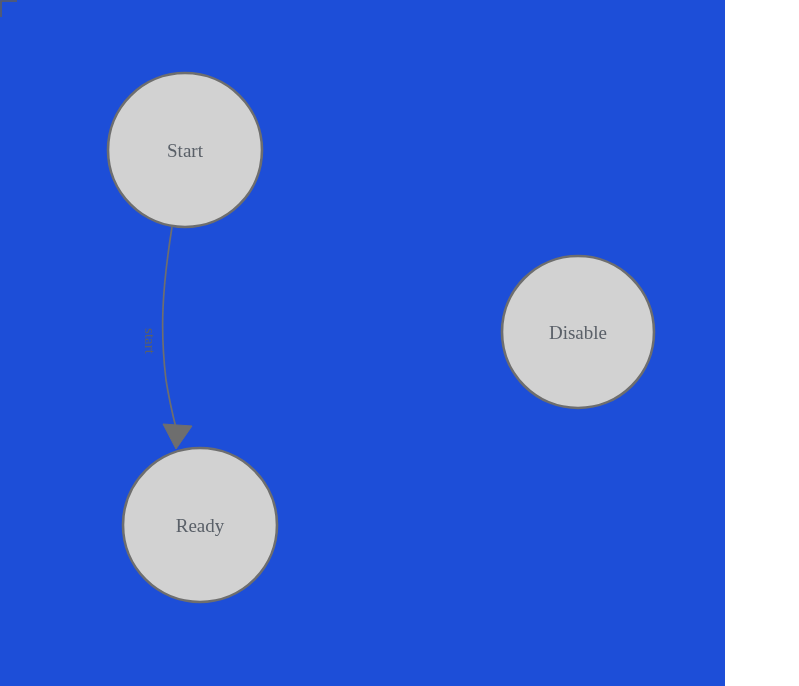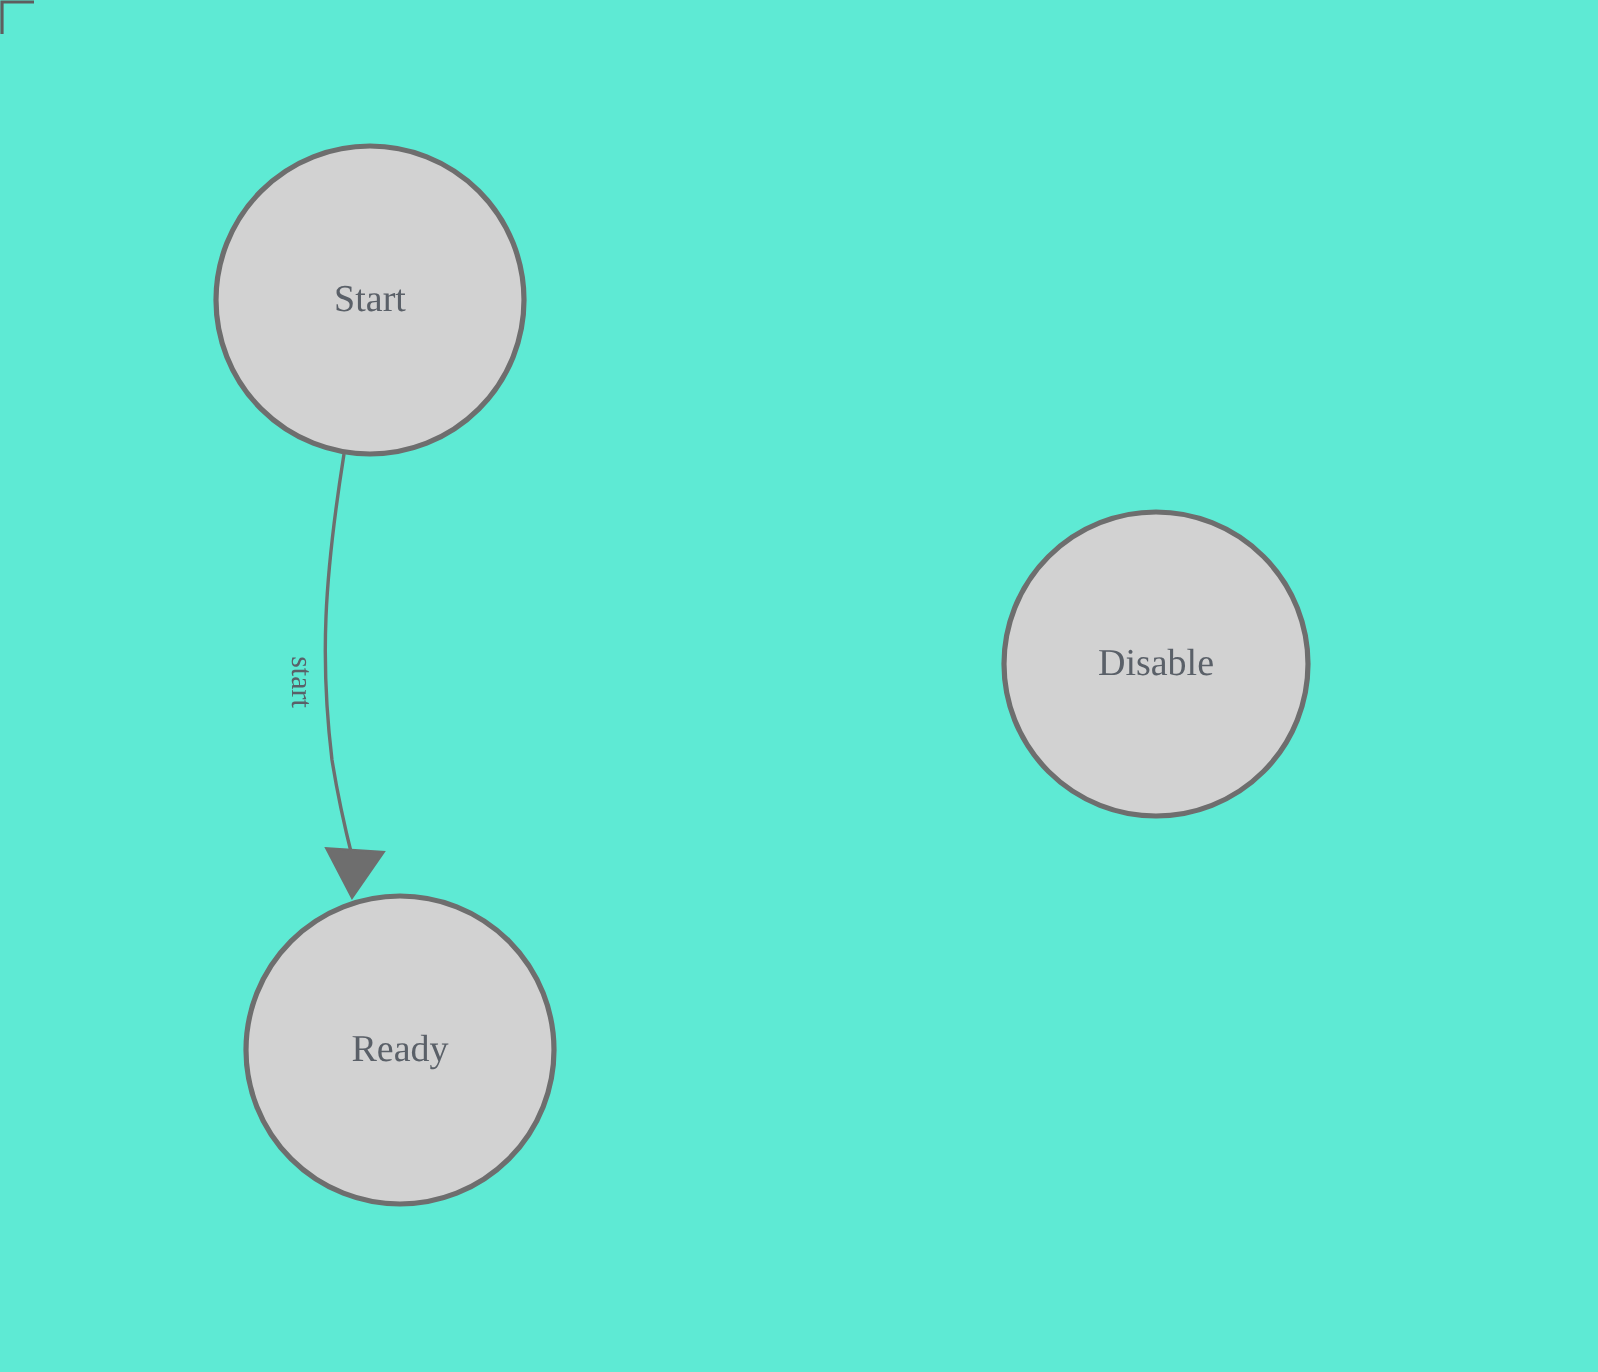--- a/index.html
+++ b/index.html
@@ -2,23 +2,23 @@
 <html><head>
 <meta charset="utf-8">
 <style>
   html, body {
     margin: 0;
     padding: 0;
     background: #ffffff;
   }
   #canvas {
     position: relative;
-    width: 799px;
+    width: 725px;
     height: 686px;
-    background: #5eead4;
+    background: #1d4ed8;
     overflow: hidden;
     font-family: "Liberation Serif", "DejaVu Serif", serif;
   }
   #diagram-svg {
     position: absolute;
     top: 0;
     left: 0;
     width: 799px;
     height: 686px;
   }

